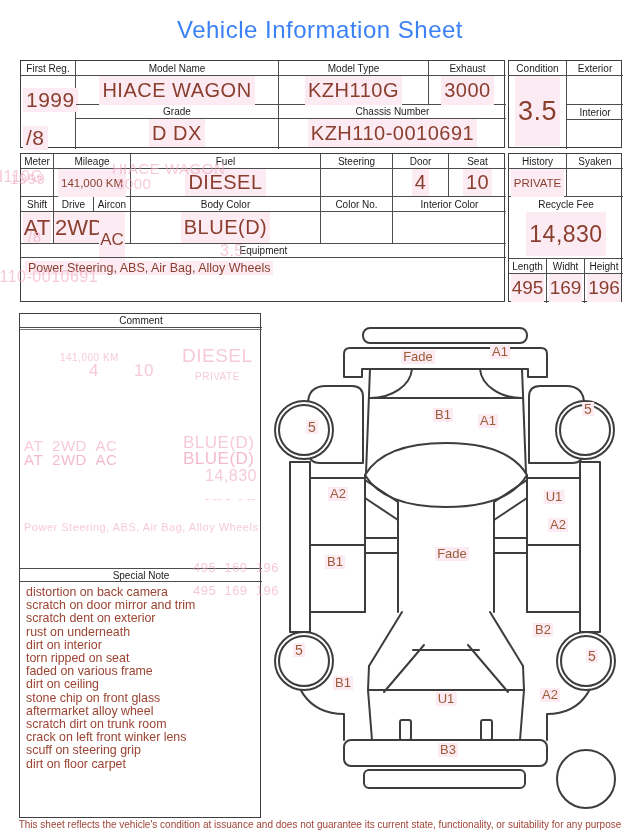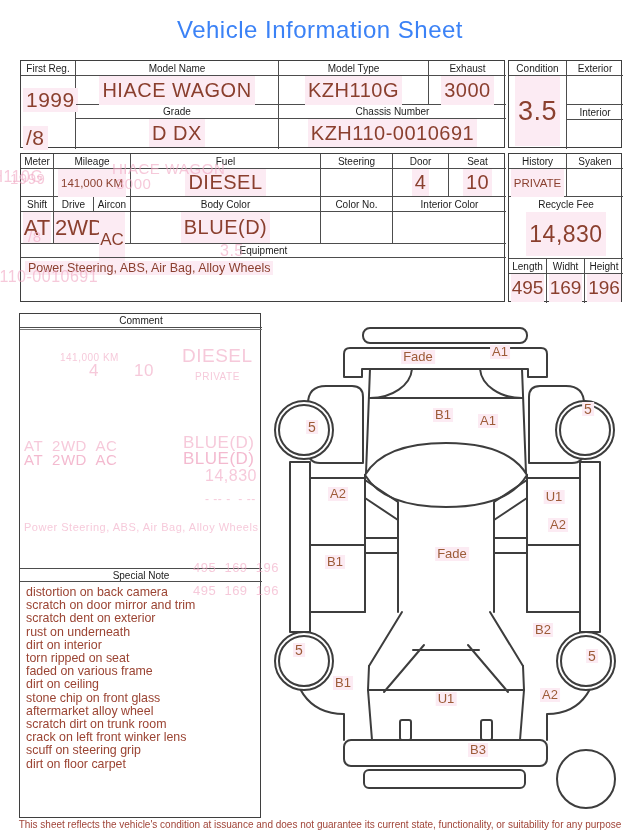--- a/index.html
+++ b/index.html
@@ -219,16 +219,16 @@
   <div class="dlab" style="left:554px;top:497px;">U1</div>
   <div class="dlab" style="left:558px;top:525px;">A2</div>
   <div class="dlab" style="left:335px;top:562px;">B1</div>
   <div class="dlab" style="left:452px;top:554px;">Fade</div>
   <div class="dlab" style="left:543px;top:630px;">B2</div>
   <div class="dlab" style="left:299px;top:650px;font-size:14px;">5</div>
   <div class="dlab" style="left:592px;top:656px;font-size:14px;">5</div>
   <div class="dlab" style="left:343px;top:683px;">B1</div>
   <div class="dlab" style="left:550px;top:695px;">A2</div>
   <div class="dlab" style="left:446px;top:699px;">U1</div>
-  <div class="dlab" style="left:448px;top:750px;margin-left:30px;">B3</div>
+  <div class="dlab" style="left:448px;top:750px;">B3</div>
 
   <div class="abs footer">This sheet reflects the vehicle's condition at issuance and does not guarantee its current state, functionality, or suitability for any purpose</div>
 </div>
 
 </body></html>

